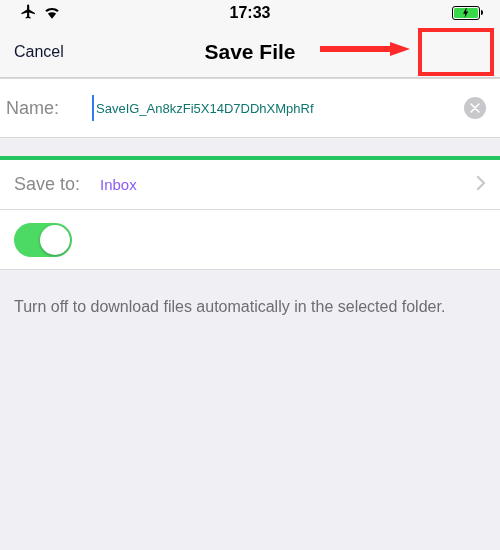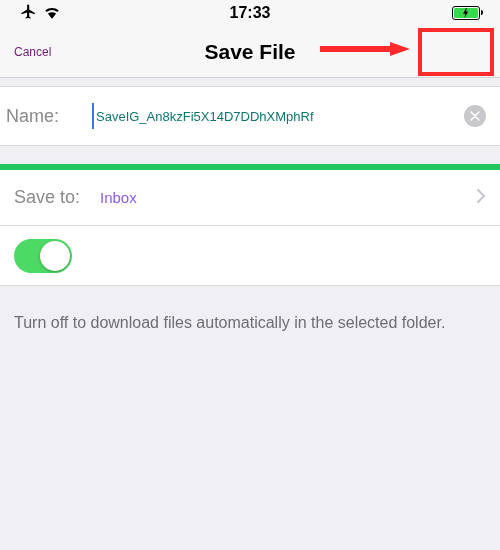--- a/index.html
+++ b/index.html
@@ -46,22 +46,22 @@
       height: 52px;
       background: #f7f7f8;
       display: flex;
       align-items: center;
       justify-content: space-between;
       padding: 0 14px;
       border-bottom: 1px solid #d1d1d4;
       position: relative;
     }
     .nav-left, .nav-right {
-      font-size: 12px;
-      color: #701a75;
+      font-size: 16px;
+      color: #0f172a;
       min-width: 90px;
     }
     .nav-right {
       text-align: right;
       font-weight: 600;
       padding: 4px 8px;
     }
     .nav-title {
       position: absolute;
       left: 50%;
@@ -72,28 +72,27 @@
     
     .row {
       background: #fff;
       border-bottom: 1px solid #d9d9da;
       display: flex;
       align-items: center;
       padding: 0 14px;
     }
     .row.name-row {
       border-top: 1px solid #d9d9da;
-      margin-top: 8px;
       height: 60px;
       padding-left: 6px;
     }
     .row.saveto-row {
       margin-top: 18px;
-      border-top: 6px solid #22c55e;
-      height: 62px;
+      border-top: 4px solid #22c55e;
+      height: 54px;
     }
     .row.toggle-row {
       margin-top: 0;
       border-top: none;
       height: 60px;
     }
     .label {
       width: 86px;
       font-size: 18px;
       color: #8a8a8d;

